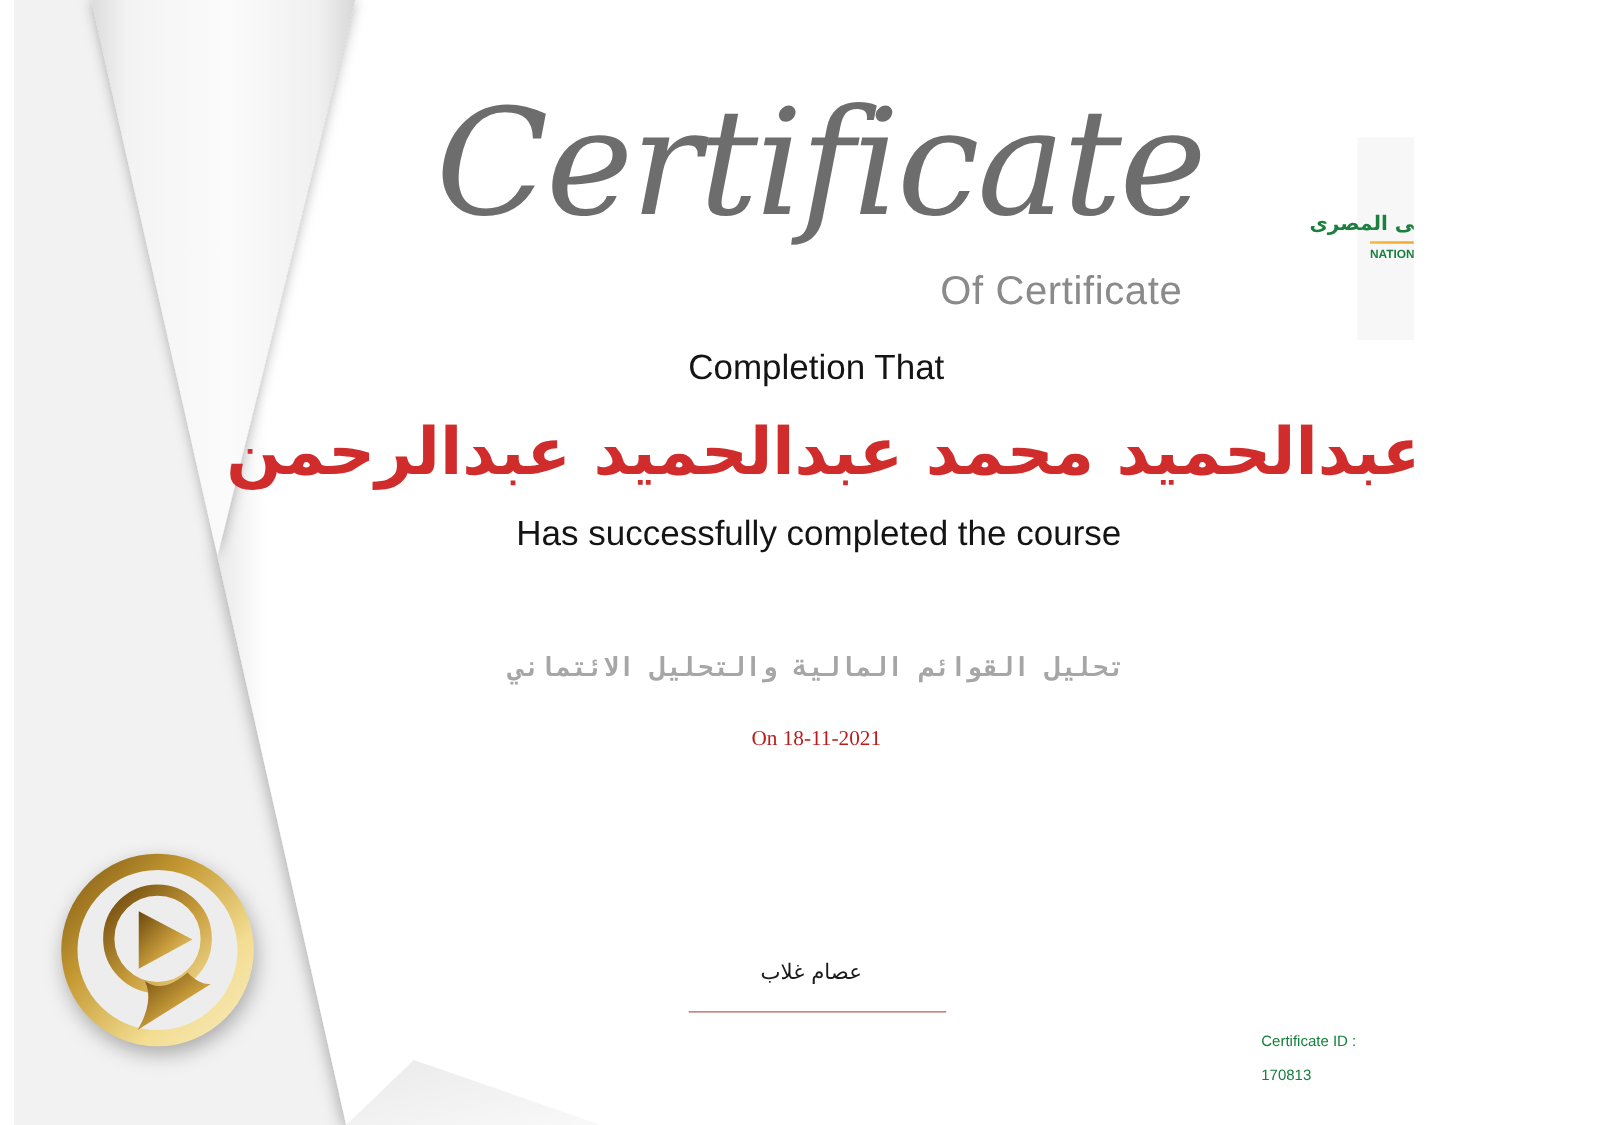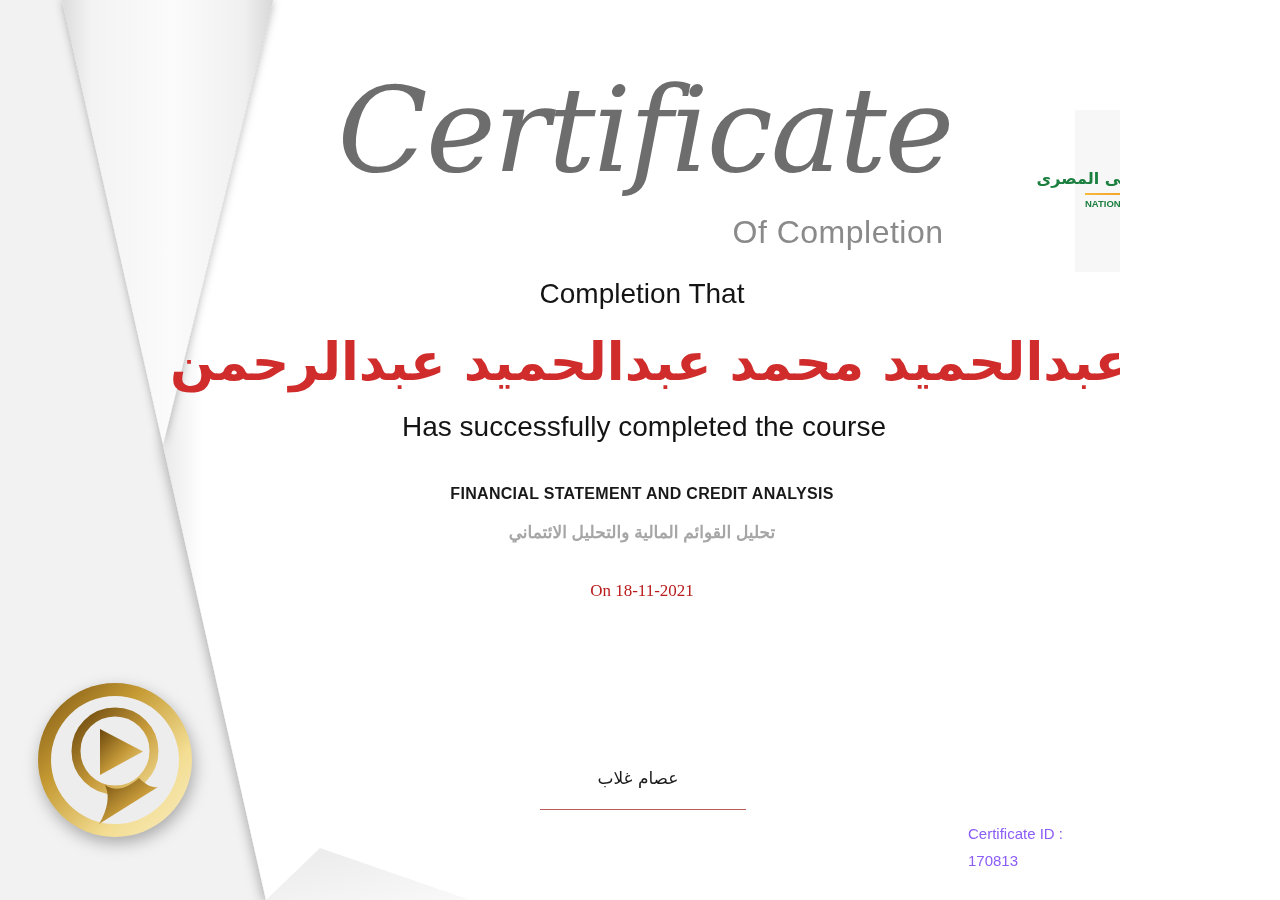--- a/index.html
+++ b/index.html
@@ -1,18 +1,18 @@
 <!DOCTYPE html>
 <html><head>
 <meta charset="utf-8">
 <style>
   html,body{margin:0;padding:0;background:#fff;}
   .page{
     position:relative;width:1120px;height:900px;overflow:hidden;
-    background:#ffffff;font-family:"Liberation Sans",sans-serif;
+    background:#ffffff;font-family:"Liberation Sans",sans-serif;margin-left:11px;
   }
   .decor{position:absolute;left:0;top:0;z-index:0;}
   .layer{position:absolute;z-index:2;}
 
   
   .script-title{
     left:645px;top:48px;transform:translateX(-50%);
     font-family:"DejaVu Serif",serif;font-style:italic;font-weight:400;
     font-size:118px;line-height:1.4;color:#6d6d6d;letter-spacing:-2px;white-space:nowrap;
   }
@@ -25,21 +25,21 @@
   .certifies{left:642px;top:278px;transform:translateX(-50%);font-size:28px;color:#141414;white-space:nowrap;}
   .recipient{
     left:650px;top:332px;transform:translateX(-50%);
     font-family:"DejaVu Sans",sans-serif;direction:rtl;
     font-size:52px;font-weight:bold;color:#d02c2c;white-space:nowrap;
   }
   .completed{left:644px;top:411px;transform:translateX(-50%);font-size:28px;color:#141414;white-space:nowrap;}
   .course-en{left:642px;top:485px;transform:translateX(-50%);font-size:16px;font-weight:bold;color:#191919;letter-spacing:0.3px;white-space:nowrap;}
   .course-ar{
     left:642px;top:522px;transform:translateX(-50%);direction:rtl;
-    font-family:Liberation Sans, sans-serif;font-size:17px;font-weight:bold;color:#a6a6a6;white-space:nowrap;
+    font-family:Liberation Mono, monospace;font-size:21px;font-weight:bold;color:#a6a6a6;white-space:nowrap;
   }
   .date-line{left:642px;top:581px;transform:translateX(-50%);font-size:17px;color:#b91c1c;white-space:nowrap;font-family:Liberation Serif, serif;}
 
   
   .wordmark{
     left:640px;top:606px;transform:translateX(-50%);
     font-size:58px;font-weight:bold;color:#121212;letter-spacing:-2px;white-space:nowrap;
     font-family:"Liberation Sans",sans-serif;
   }
   .wordmark .m-wrap{position:relative;display:inline-block;}
@@ -48,21 +48,21 @@
   }
 
   
   .signer{
     left:638px;top:768px;transform:translateX(-50%);direction:rtl;
     font-family:"DejaVu Sans",sans-serif;font-size:17px;color:#1a1a1a;white-space:nowrap;
   }
   .sig-line{left:540px;top:809px;width:206px;height:0;border-top:1px solid #b85c5c;}
 
   
-  .cert-id{left:968px;top:820px;font-size:15px;color:#8b5cf6;line-height:27px;}
+  .cert-id{left:998px;top:820px;font-size:12px;color:#15803d;line-height:27px;}
 
   
   .nbe-card{
     left:1075px;top:110px;width:168px;height:162px;background:#f7f7f7;
     box-sizing:border-box;padding:52px 6px 0 10px;
   }
   .nbe-row{display:flex;align-items:center;}
   .nbe-text{width:116px;}
   .nbe-ar{
     font-family:"DejaVu Sans",sans-serif;direction:rtl;text-align:center;
@@ -109,21 +109,21 @@
     <rect x="0" y="0" width="1280" height="900" fill="#f2f2f2"></rect>
 
     <polygon points="273,0 1280,0 1280,900 266,900 163,445" fill="url(#mainGrad)" filter="url(#softShadow)"></polygon>
 
     <polygon points="62,0 273,0 163,445" fill="url(#wedgeGrad)" filter="url(#edgeGlow)"></polygon>
 
     <polygon points="266,900 320,848 470,900" fill="url(#foldGrad)" opacity="0.55"></polygon>
   </svg>
 
   <div class="layer script-title">Certificate</div>
-  <div class="layer subtitle">Of Completion</div>
+  <div class="layer subtitle">Of Certificate</div>
 
   <div class="layer nbe-card">
     <div class="nbe-row">
       <div class="nbe-text">
         <div class="nbe-ar">البنك الأهلى المصرى</div>
         <div class="nbe-line"></div>
         <div class="nbe-en">NATIONAL BANK OF EGYPT</div>
       </div>
       <svg class="nbe-emblem" width="40" height="50" viewBox="0 0 42 52">
         <defs>
@@ -141,21 +141,20 @@
         <rect x="12.5" y="27.5" width="5" height="20" fill="url(#og2)"></rect>
         <rect x="18.5" y="27.5" width="5" height="20" fill="url(#og2)"></rect>
         <rect x="24.5" y="27.5" width="5" height="20" fill="url(#og2)"></rect>
       </svg>
     </div>
   </div>
 
   <div class="layer certifies">Completion That</div>
   <div class="layer completed">Has successfully completed the course</div>
   <div class="layer recipient" dir="rtl">عبدالحميد محمد عبدالحميد عبدالرحمن</div>
-  <div class="layer course-en">FINANCIAL STATEMENT AND CREDIT ANALYSIS</div>
   <div class="layer course-ar" dir="rtl">تحليل القوائم المالية والتحليل الائتماني</div>
   <div class="layer date-line">On 18-11-2021</div>
 
 
   <div class="layer signer" dir="rtl">عصام غلاب</div>
   <div class="layer sig-line"></div>
 
   <div class="layer cert-id">
     <div>Certificate ID :</div>
     <div>170813</div>

